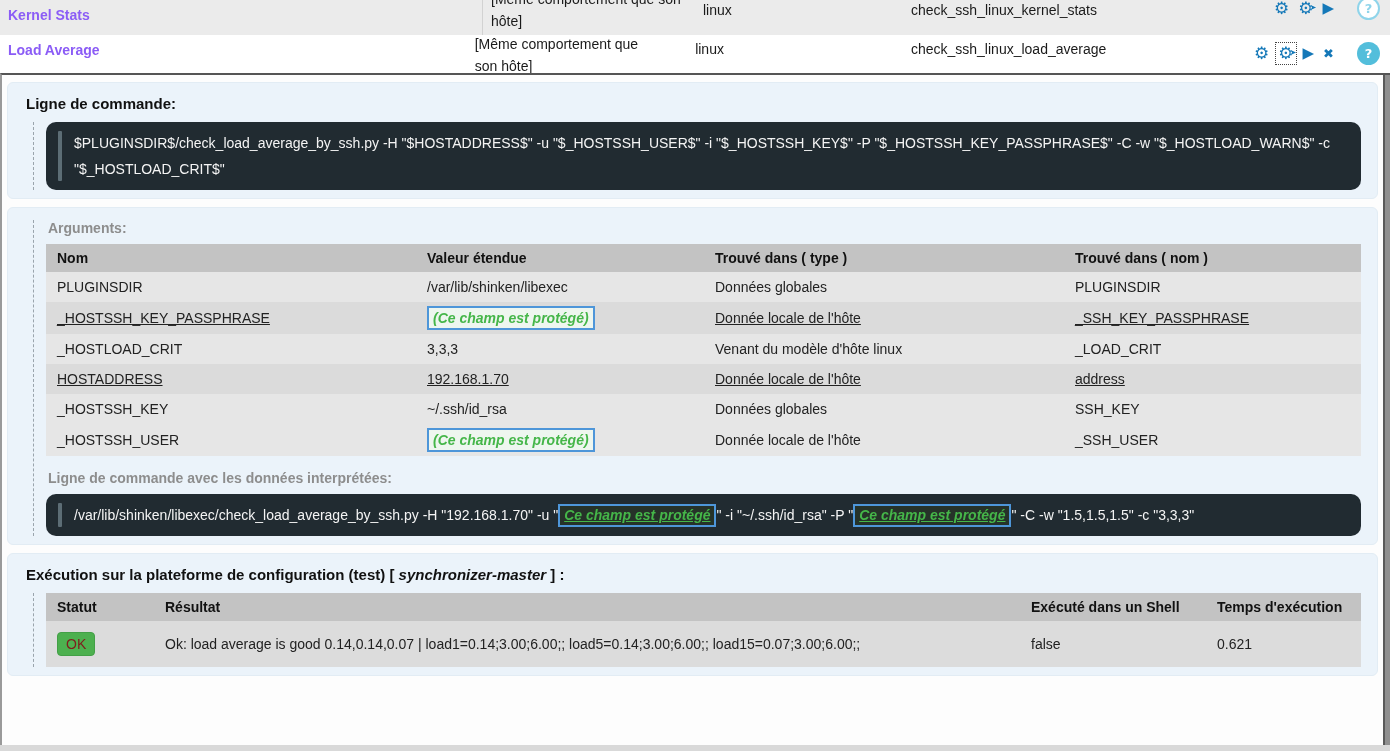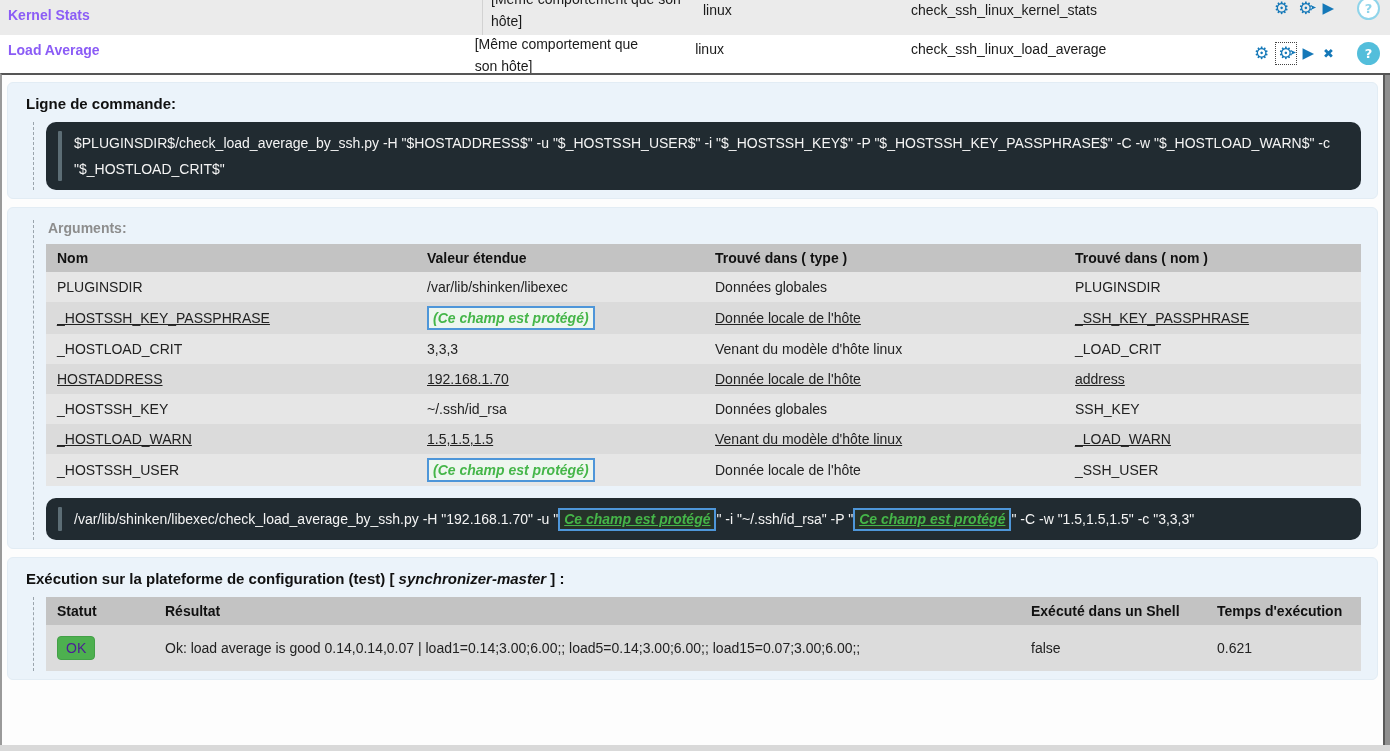--- a/index.html
+++ b/index.html
@@ -77,21 +77,21 @@
   table.data { border-collapse:collapse; width:100%; table-layout:fixed; }
   table.data th { background:#c3c3c3; text-align:left; font-size:14px; color:#111;
                   padding:5px 11px; height:28px; }
   table.data td { padding:4px 11px; font-size:14px; color:#222; }
   .args-table tr.r-odd  td { background:#e6e6e6; }
   .args-table tr.r-even td { background:#dbdbdb;text-decoration:underline; }
   .args-table td { height:30px; }
 
   .exec-table td { background:#dcdcdc; height:46px; }
   .badge-ok { display:inline-block; background:#4db04f; border:1px solid #43a047;
-              color:#4c1d95; border-radius:4px; padding:3px 8px; font-size:14px; }
+              color:#7f1d1d; border-radius:4px; padding:3px 8px; font-size:14px; }
   .spacer-12 { height:12px; }
 </style>
 </head>
 <body>
 
 <div class="top-table">
 
   <div class="trow trow-1">
     <div class="tcell c-name">
       <a class="link">Kernel Stats</a>
@@ -181,36 +181,31 @@
             <td>192.168.1.70</td>
             <td>Donnée locale de l'hôte</td>
             <td>address</td>
           </tr>
           <tr class="r-odd">
             <td>_HOSTSSH_KEY</td>
             <td>~/.ssh/id_rsa</td>
             <td>Données globales</td>
             <td>SSH_KEY</td>
           </tr>
-          <tr class="r-even">
-            <td>_HOSTLOAD_WARN</td>
-            <td>1.5,1.5,1.5</td>
-            <td>Venant du modèle d'hôte linux</td>
-            <td>_LOAD_WARN</td>
-          </tr>
           <tr class="r-odd">
             <td>_HOSTSSH_USER</td>
             <td><span class="protected">(Ce champ est protégé)</span></td>
             <td>Donnée locale de l'hôte</td>
             <td>_SSH_USER</td>
           </tr>
         </tbody>
       </table>
 
       <div class="spacer-12"></div>
+      <div class="sub-label">Ligne de commande avec les données interprétées:</div>
 
       <div class="code-block">
         <span class="accent"></span><span>/var/lib/shinken/libexec/check_load_average_by_ssh.py -H "192.168.1.70" -u "</span><span class="protected protected-dark">Ce champ est protégé</span><span>" -i "~/.ssh/id_rsa" -P "</span><span class="protected protected-dark">Ce champ est protégé</span><span>" -C -w "1.5,1.5,1.5" -c "3,3,3"</span>
       </div>
     </div>
   </section>
 
   <section class="panel">
     <div class="panel-title">
       <span>Exécution sur la plateforme de configuration (test) [ </span><span class="italic">synchronizer-master</span><span> ] :</span>

